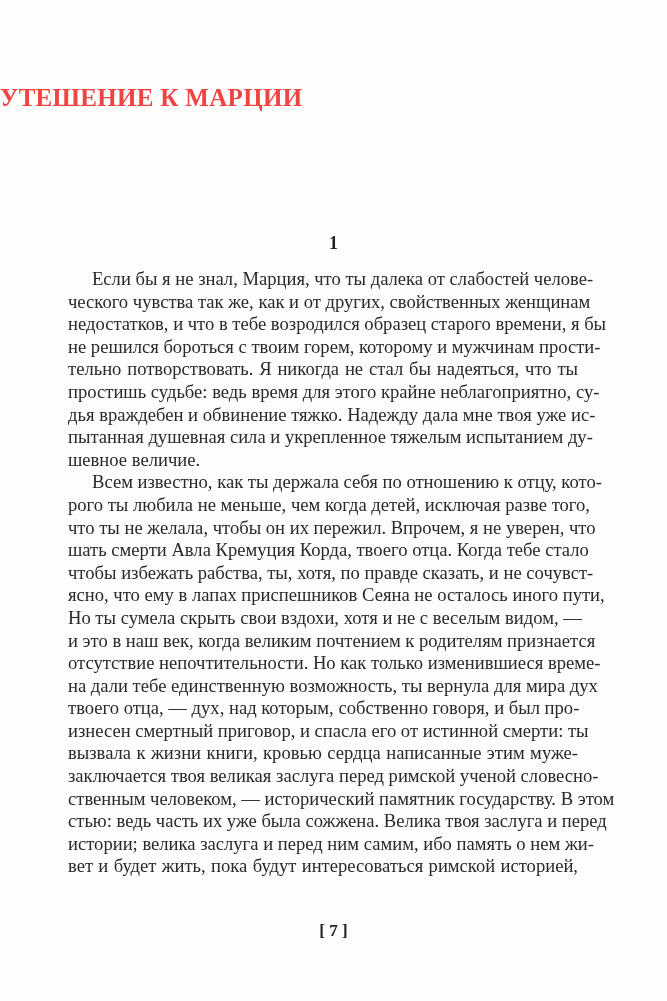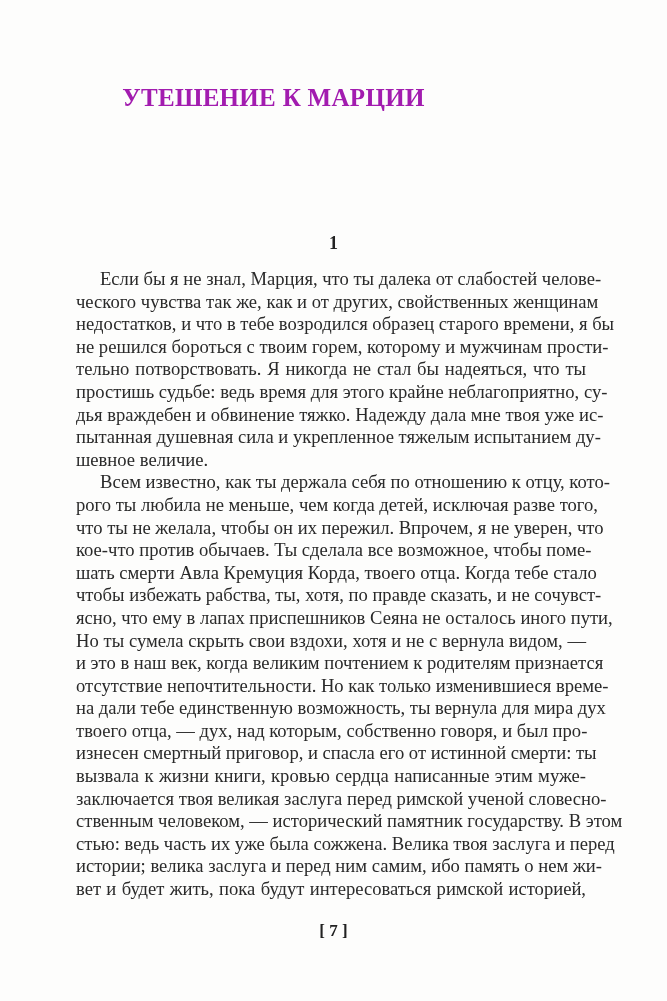--- a/index.html
+++ b/index.html
@@ -13,42 +13,41 @@
       position: relative;
       overflow: hidden;
       font-family: "DejaVu Serif", "Liberation Serif", serif;
       color: #2a2a2a;
     }
     .title {
       position: absolute;
       top: 84px;
       left: 0;
       width: 547px;
-      text-align: center;
       font-family: "Liberation Serif", serif;
       font-weight: bold;
       font-size: 25px;
       letter-spacing: 0.3px;
-      color: #a21caf;
+      color: #ef4444;
     }
     .section-num {
       position: absolute;
       top: 233px;
       left: 0;
       width: 667px;
       text-align: center;
       font-family: "Liberation Serif", serif;
       font-weight: bold;
       font-size: 18px;
       color: #222;
     }
     .body-text {
       position: absolute;
       top: 268px;
-      left: 76px;
+      left: 68px;
       width: 510px;
     }
     .line {
       display: block;
       height: 22.6px;
       line-height: 22.6px;
       font-family: "Liberation Serif", serif;
       font-size: 18.6px;
       text-align: justify;
       text-align-last: justify;
@@ -81,25 +80,24 @@
   <span class="line">недостатков, и что в тебе возродился образец старого времени, я бы</span>
   <span class="line">не решился бороться с твоим горем, которому и мужчинам прости-</span>
   <span class="line">тельно потворствовать. Я никогда не стал бы надеяться, что ты</span>
   <span class="line">простишь судьбе: ведь время для этого крайне неблагоприятно, су-</span>
   <span class="line">дья враждебен и обвинение тяжко. Надежду дала мне твоя уже ис-</span>
   <span class="line">пытанная душевная сила и укрепленное тяжелым испытанием ду-</span>
   <span class="line last">шевное величие.</span>
   <span class="line indent">Всем известно, как ты держала себя по отношению к отцу, кото-</span>
   <span class="line">рого ты любила не меньше, чем когда детей, исключая разве того,</span>
   <span class="line">что ты не желала, чтобы он их пережил. Впрочем, я не уверен, что</span>
-  <span class="line">кое-что против обычаев. Ты сделала все возможное, чтобы поме-</span>
   <span class="line">шать смерти Авла Кремуция Корда, твоего отца. Когда тебе стало</span>
   <span class="line">чтобы избежать рабства, ты, хотя, по правде сказать, и не сочувст-</span>
   <span class="line">ясно, что ему в лапах приспешников Сеяна не осталось иного пути,</span>
-  <span class="line">Но ты сумела скрыть свои вздохи, хотя и не с вернула видом, —</span>
+  <span class="line">Но ты сумела скрыть свои вздохи, хотя и не с веселым видом, —</span>
   <span class="line">и это в наш век, когда великим почтением к родителям признается</span>
   <span class="line">отсутствие непочтительности. Но как только изменившиеся време-</span>
   <span class="line">на дали тебе единственную возможность, ты вернула для мира дух</span>
   <span class="line">твоего отца, — дух, над которым, собственно говоря, и был про-</span>
   <span class="line">изнесен смертный приговор, и спасла его от истинной смерти: ты</span>
   <span class="line">вызвала к жизни книги, кровью сердца написанные этим муже-</span>
   <span class="line">заключается твоя великая заслуга перед римской ученой словесно-</span>
   <span class="line">ственным человеком, — исторический памятник государству. В этом</span>
   <span class="line">стью: ведь часть их уже была сожжена. Велика твоя заслуга и перед</span>
   <span class="line">истории; велика заслуга и перед ним самим, ибо память о нем жи-</span>

